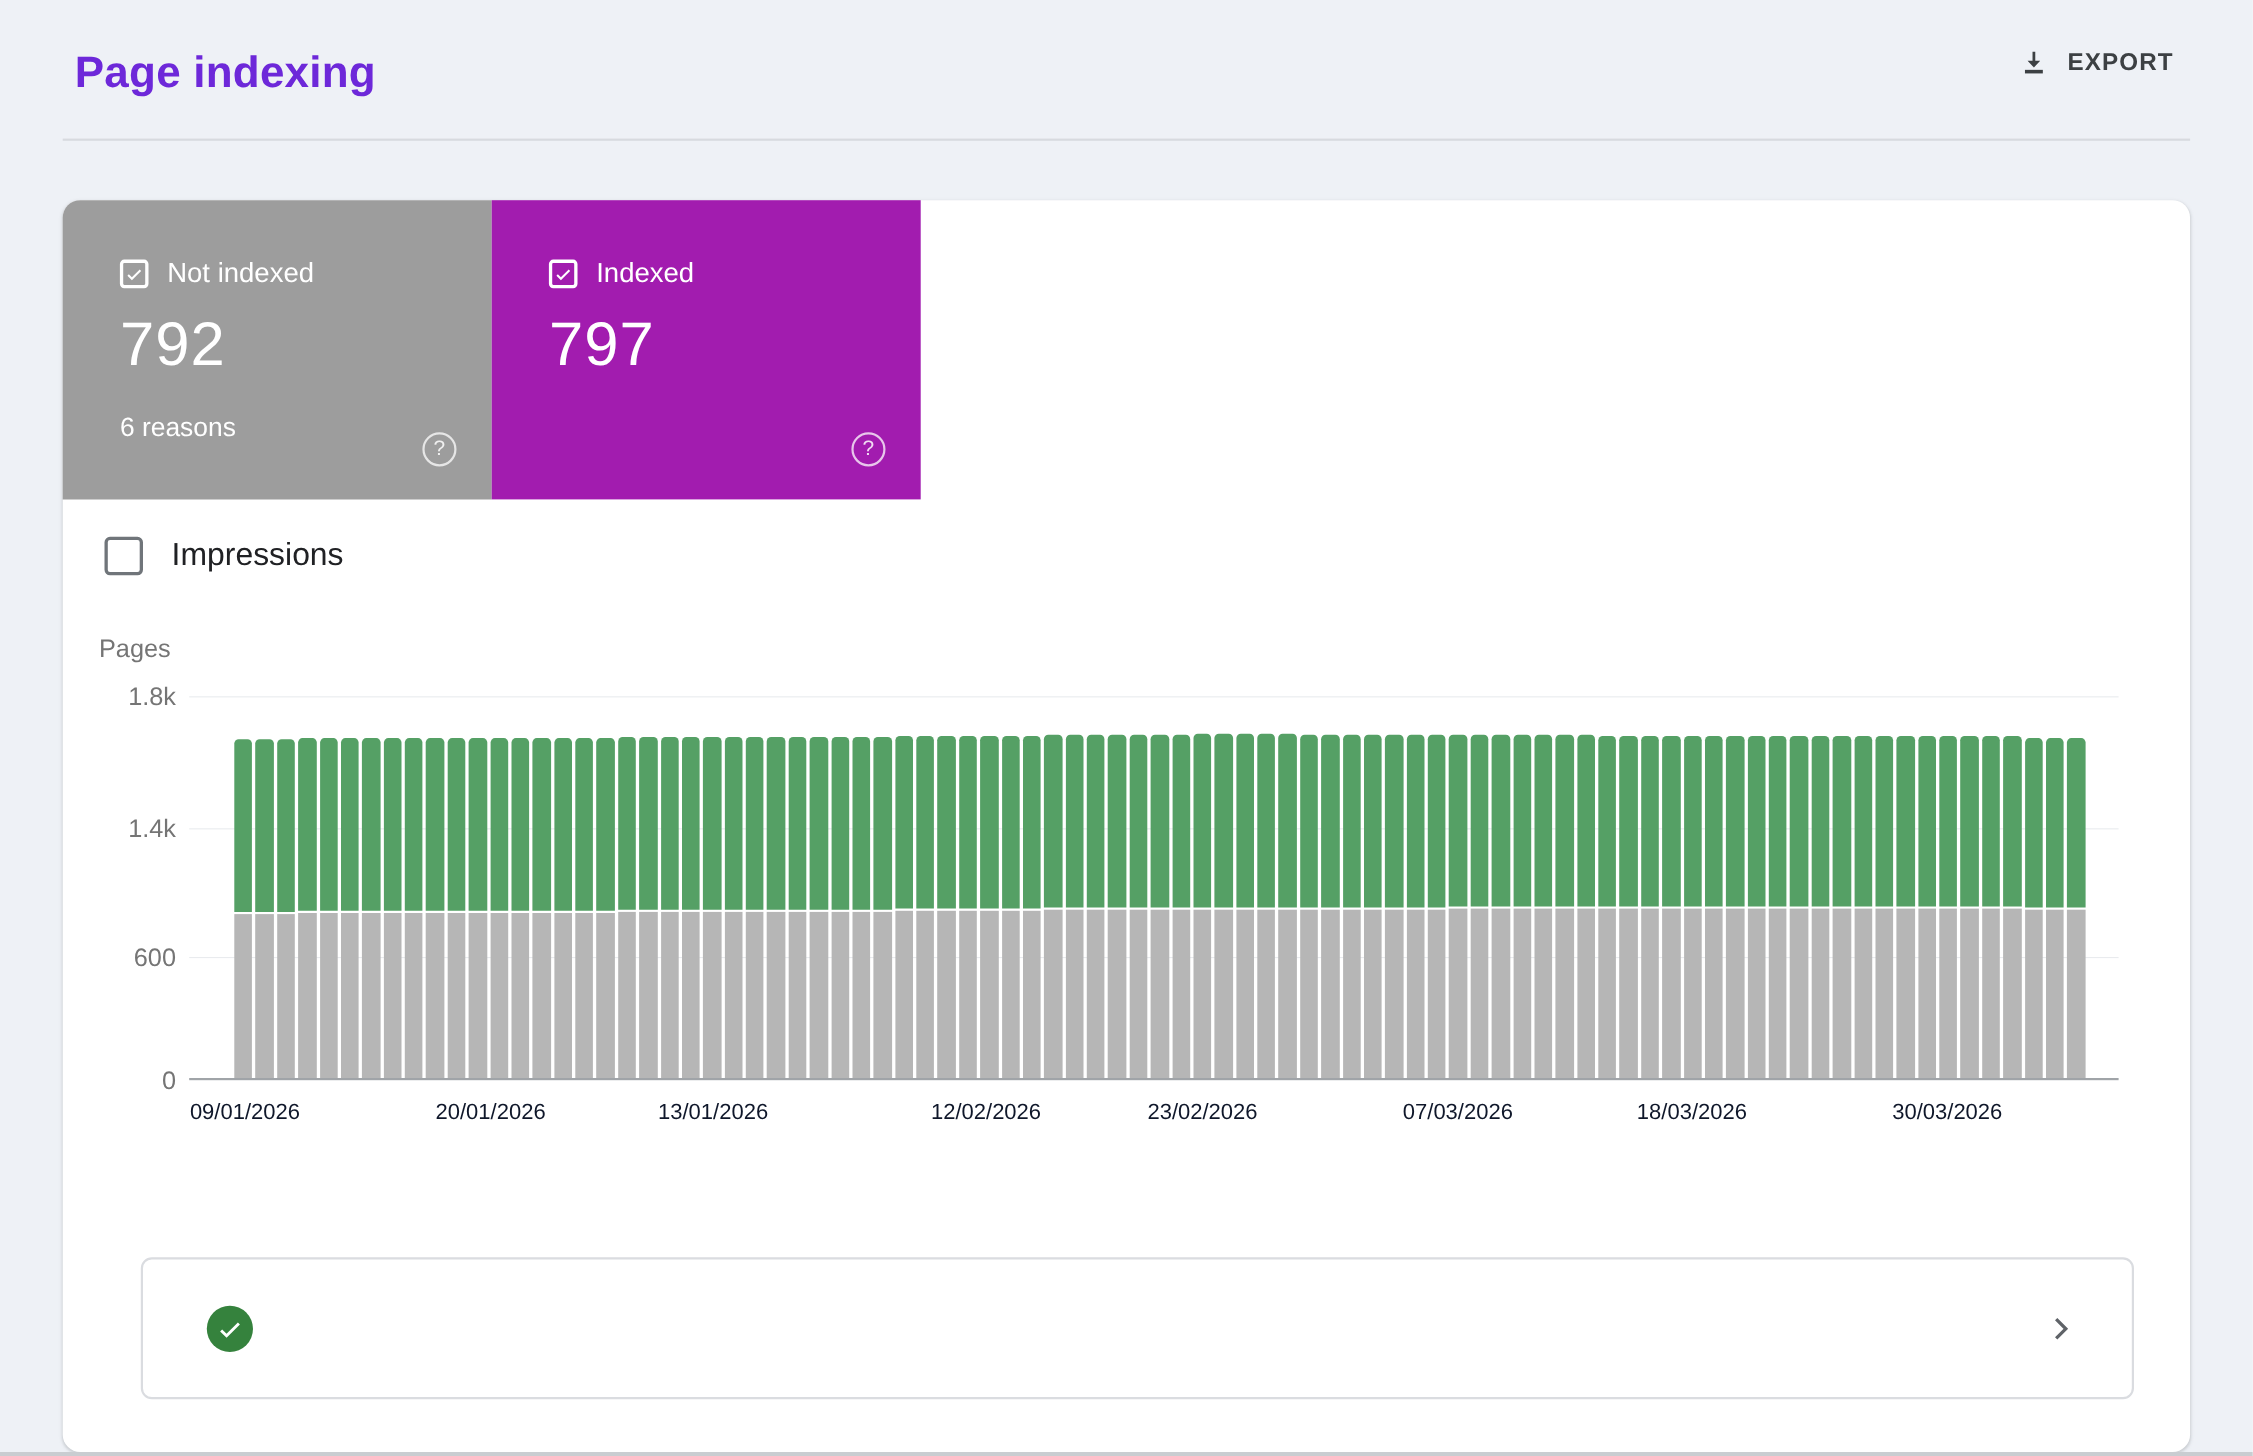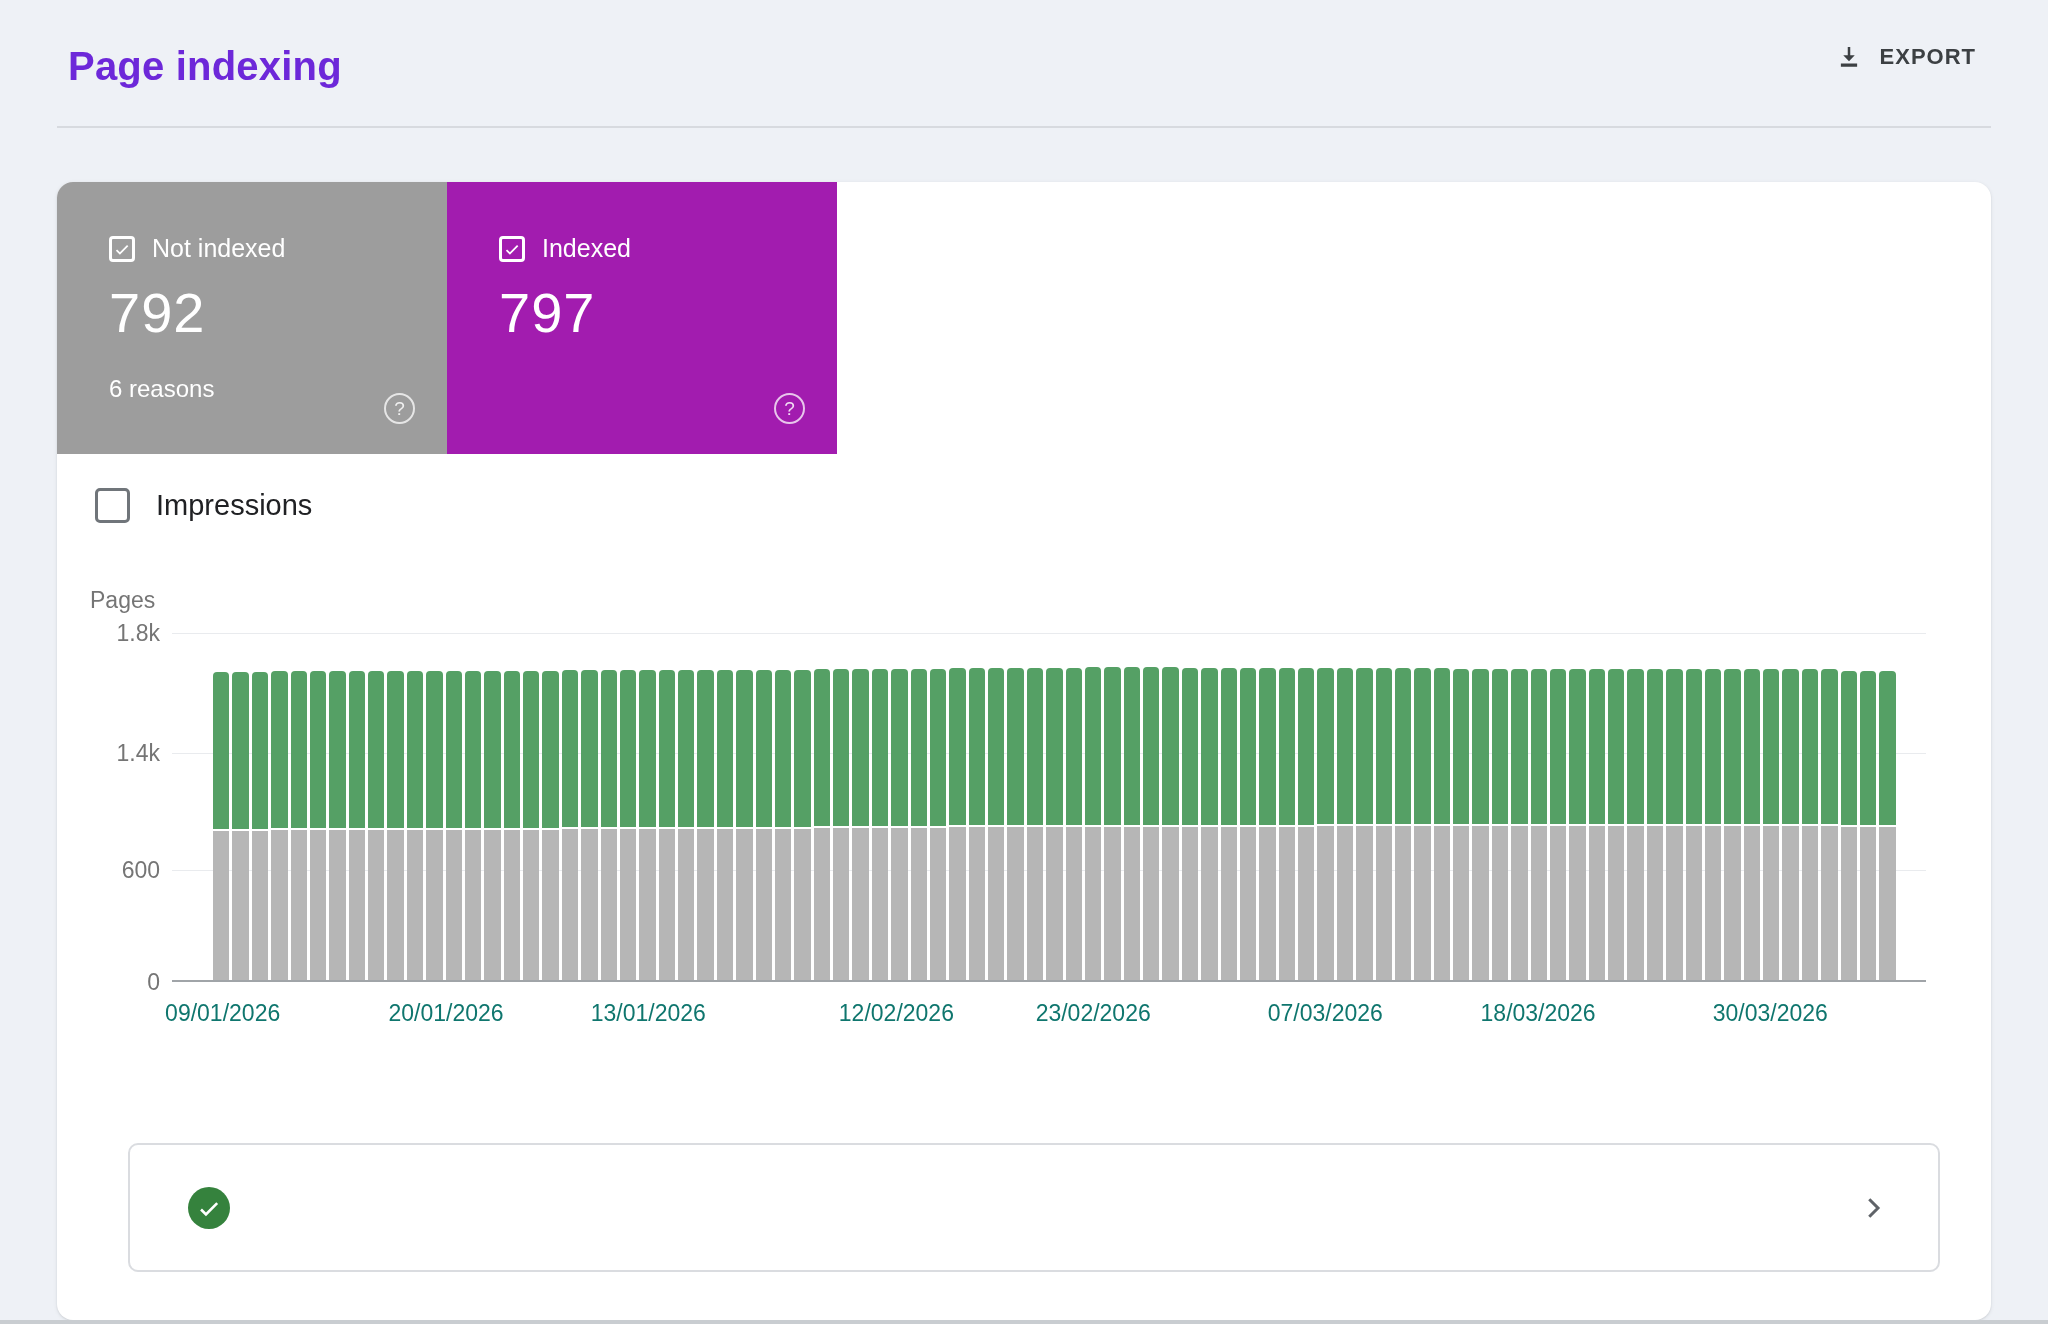--- a/index.html
+++ b/index.html
@@ -74,42 +74,42 @@
   }
   .impressions-checkbox {
     width:35px; height:35px; border:3px solid #70757a; border-radius:5px;
     background:#fff;
   }
   .impressions-label { font-size:29px; color:#202124; }
 
   
   .chart-ylabel {
     position:absolute; left:33px; top:394px;
-    font-size:23px; color:#757575;margin-top:11px;
+    font-size:23px; color:#757575;
   }
   .plot {
     position:absolute; left:115px; top:451px; width:1754px; height:257px;
   }
   .gridline { position:absolute; left:0; width:100%; height:1px; background:#e9ebee; }
   .axisline { position:absolute; left:0; width:100%; height:2px; background:#a0a4a8; }
   .ytick {
     position:absolute; left:-82px; width:70px; text-align:right;
     font-size:23px; color:#757575; line-height:24px;
   }
   .bars {
     position:absolute; left:41px; top:0; width:1683px; height:347px;
     display:flex; align-items:flex-end; gap:3px;
   }
   .bar { flex:1 1 0; display:flex; flex-direction:column; justify-content:flex-end; height:100%; }
   .seg-indexed    { background:#55a065; border-radius:4px 4px 0 0; margin-bottom:2px; }
   .seg-notindexed { background:#b6b6b6; }
   .xticks { position:absolute; left:115px; top:818px; width:1754px; height:30px; }
   .xtick {
     position:absolute; transform:translateX(-50%);
-    font-size:23px; color:#0f766e; white-space:nowrap;
+    font-size:20px; color:#0f172a; white-space:nowrap;
   }
 
   
   .view-data-row {
     position:absolute; left:71px; top:961px; width:1812px; height:129px;
     border:2px solid #dadce0; border-radius:10px; background:#fff;
     display:flex; align-items:center; cursor:pointer;
   }
   .check-circle {
     width:42px; height:42px; border-radius:50%; background:#35823d;

